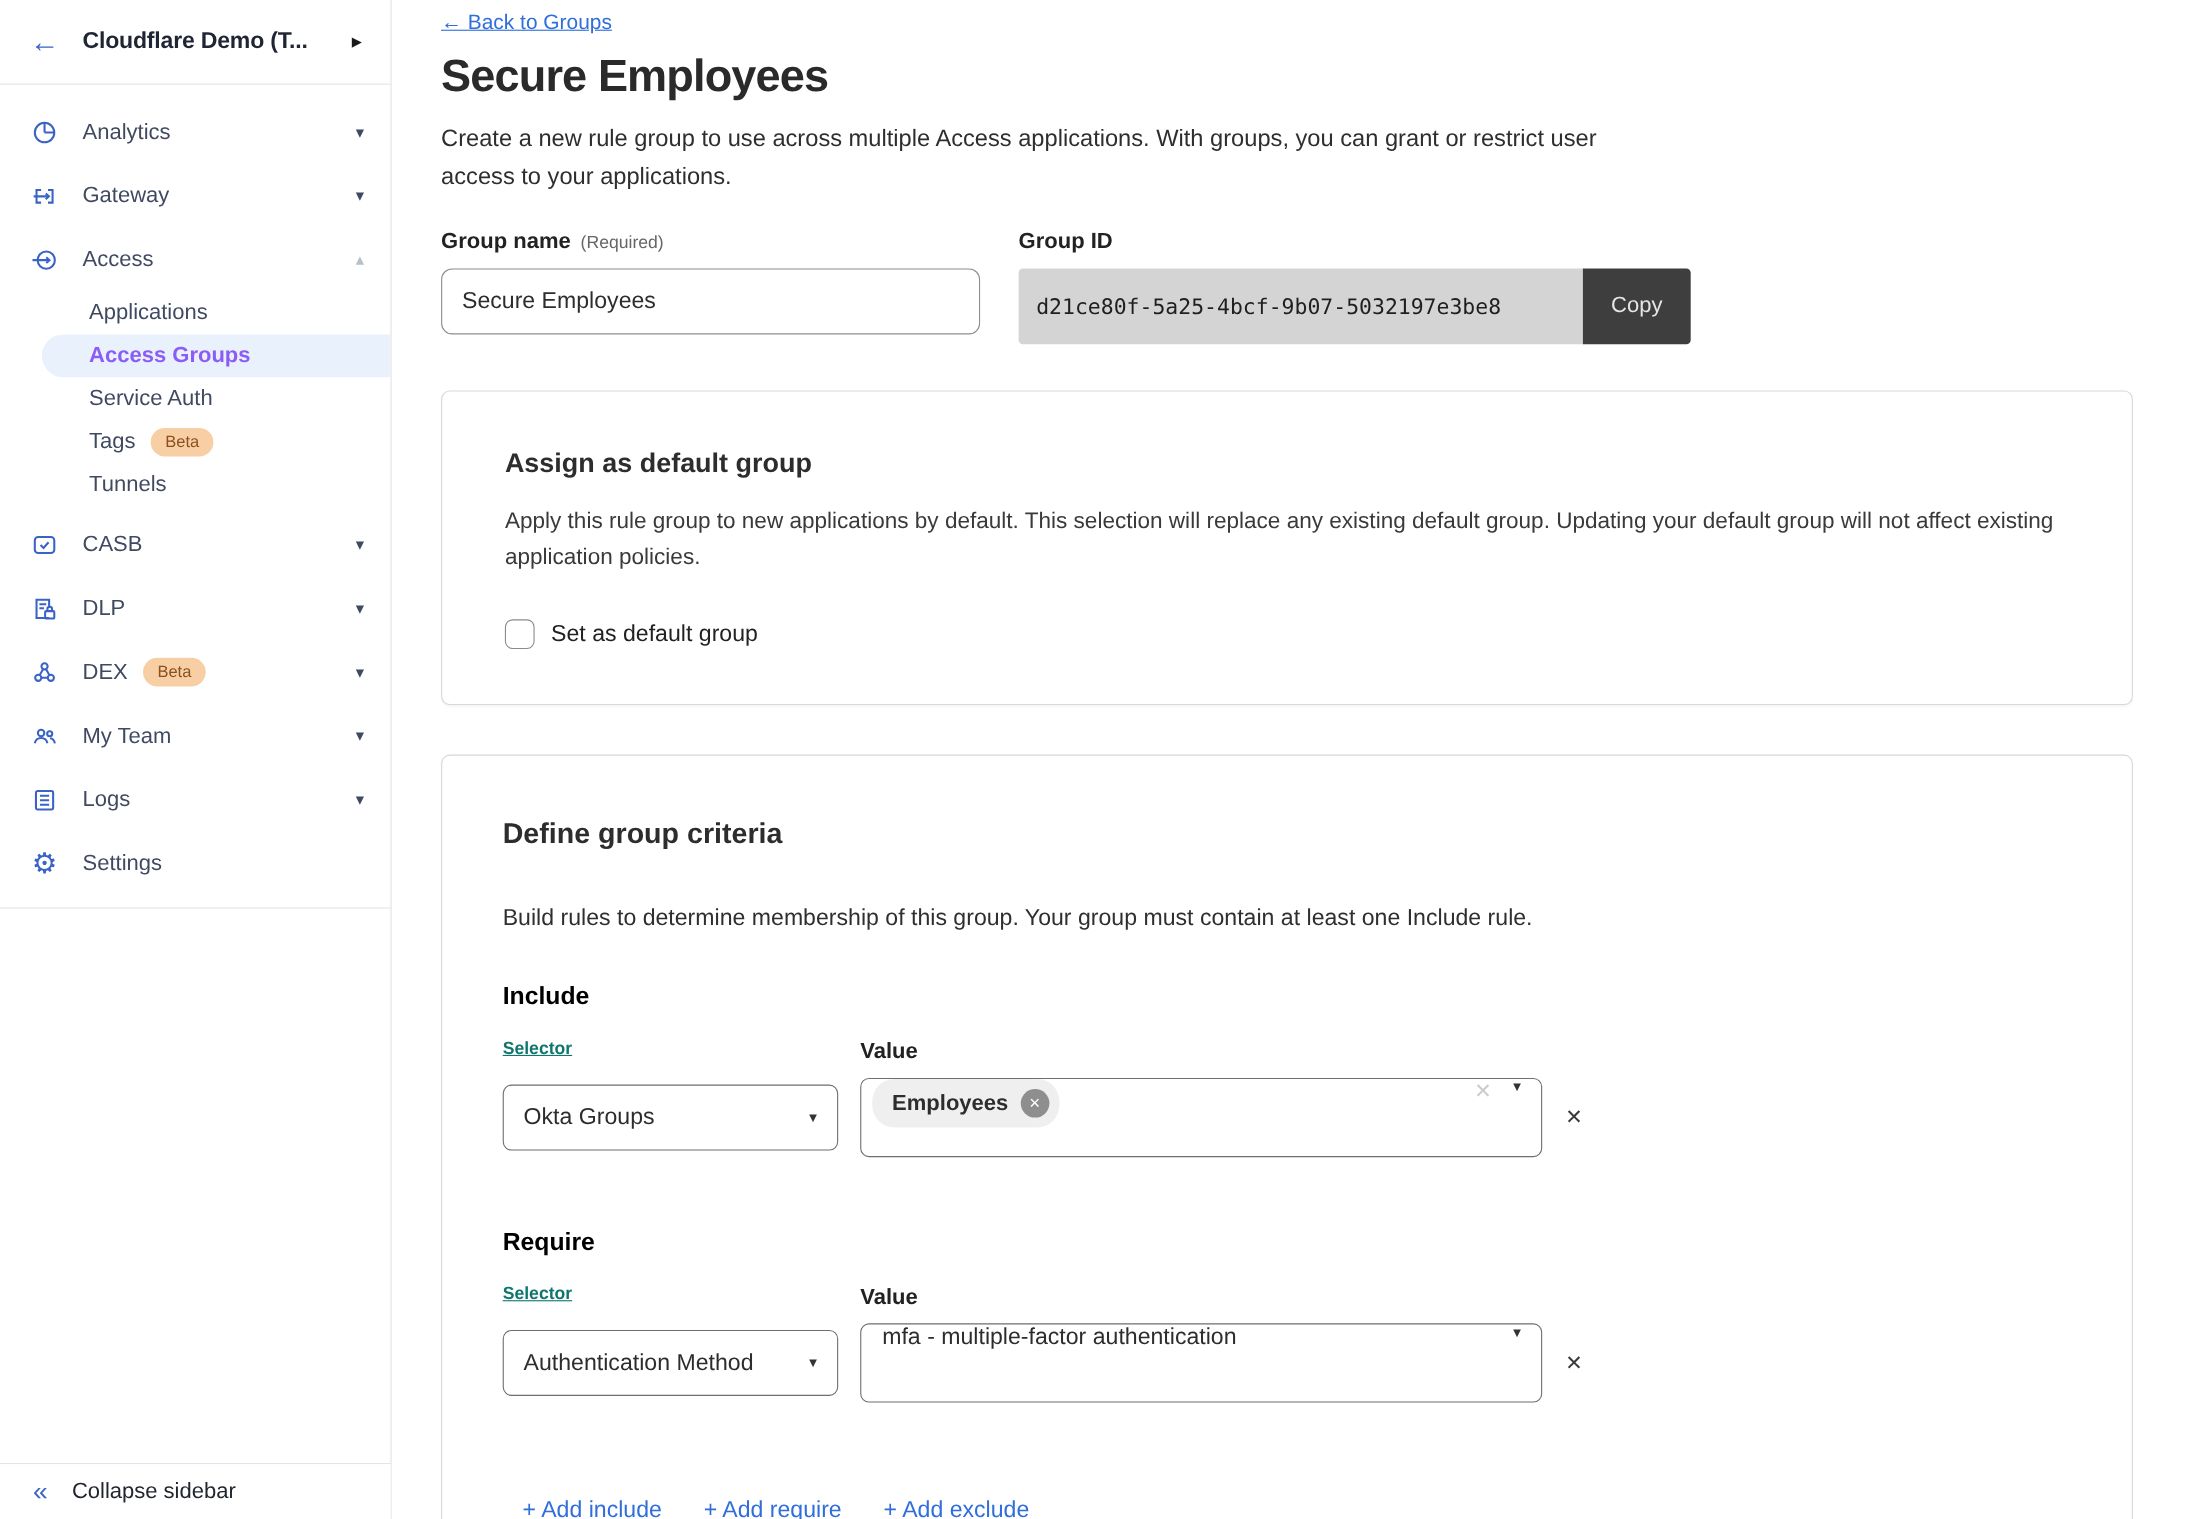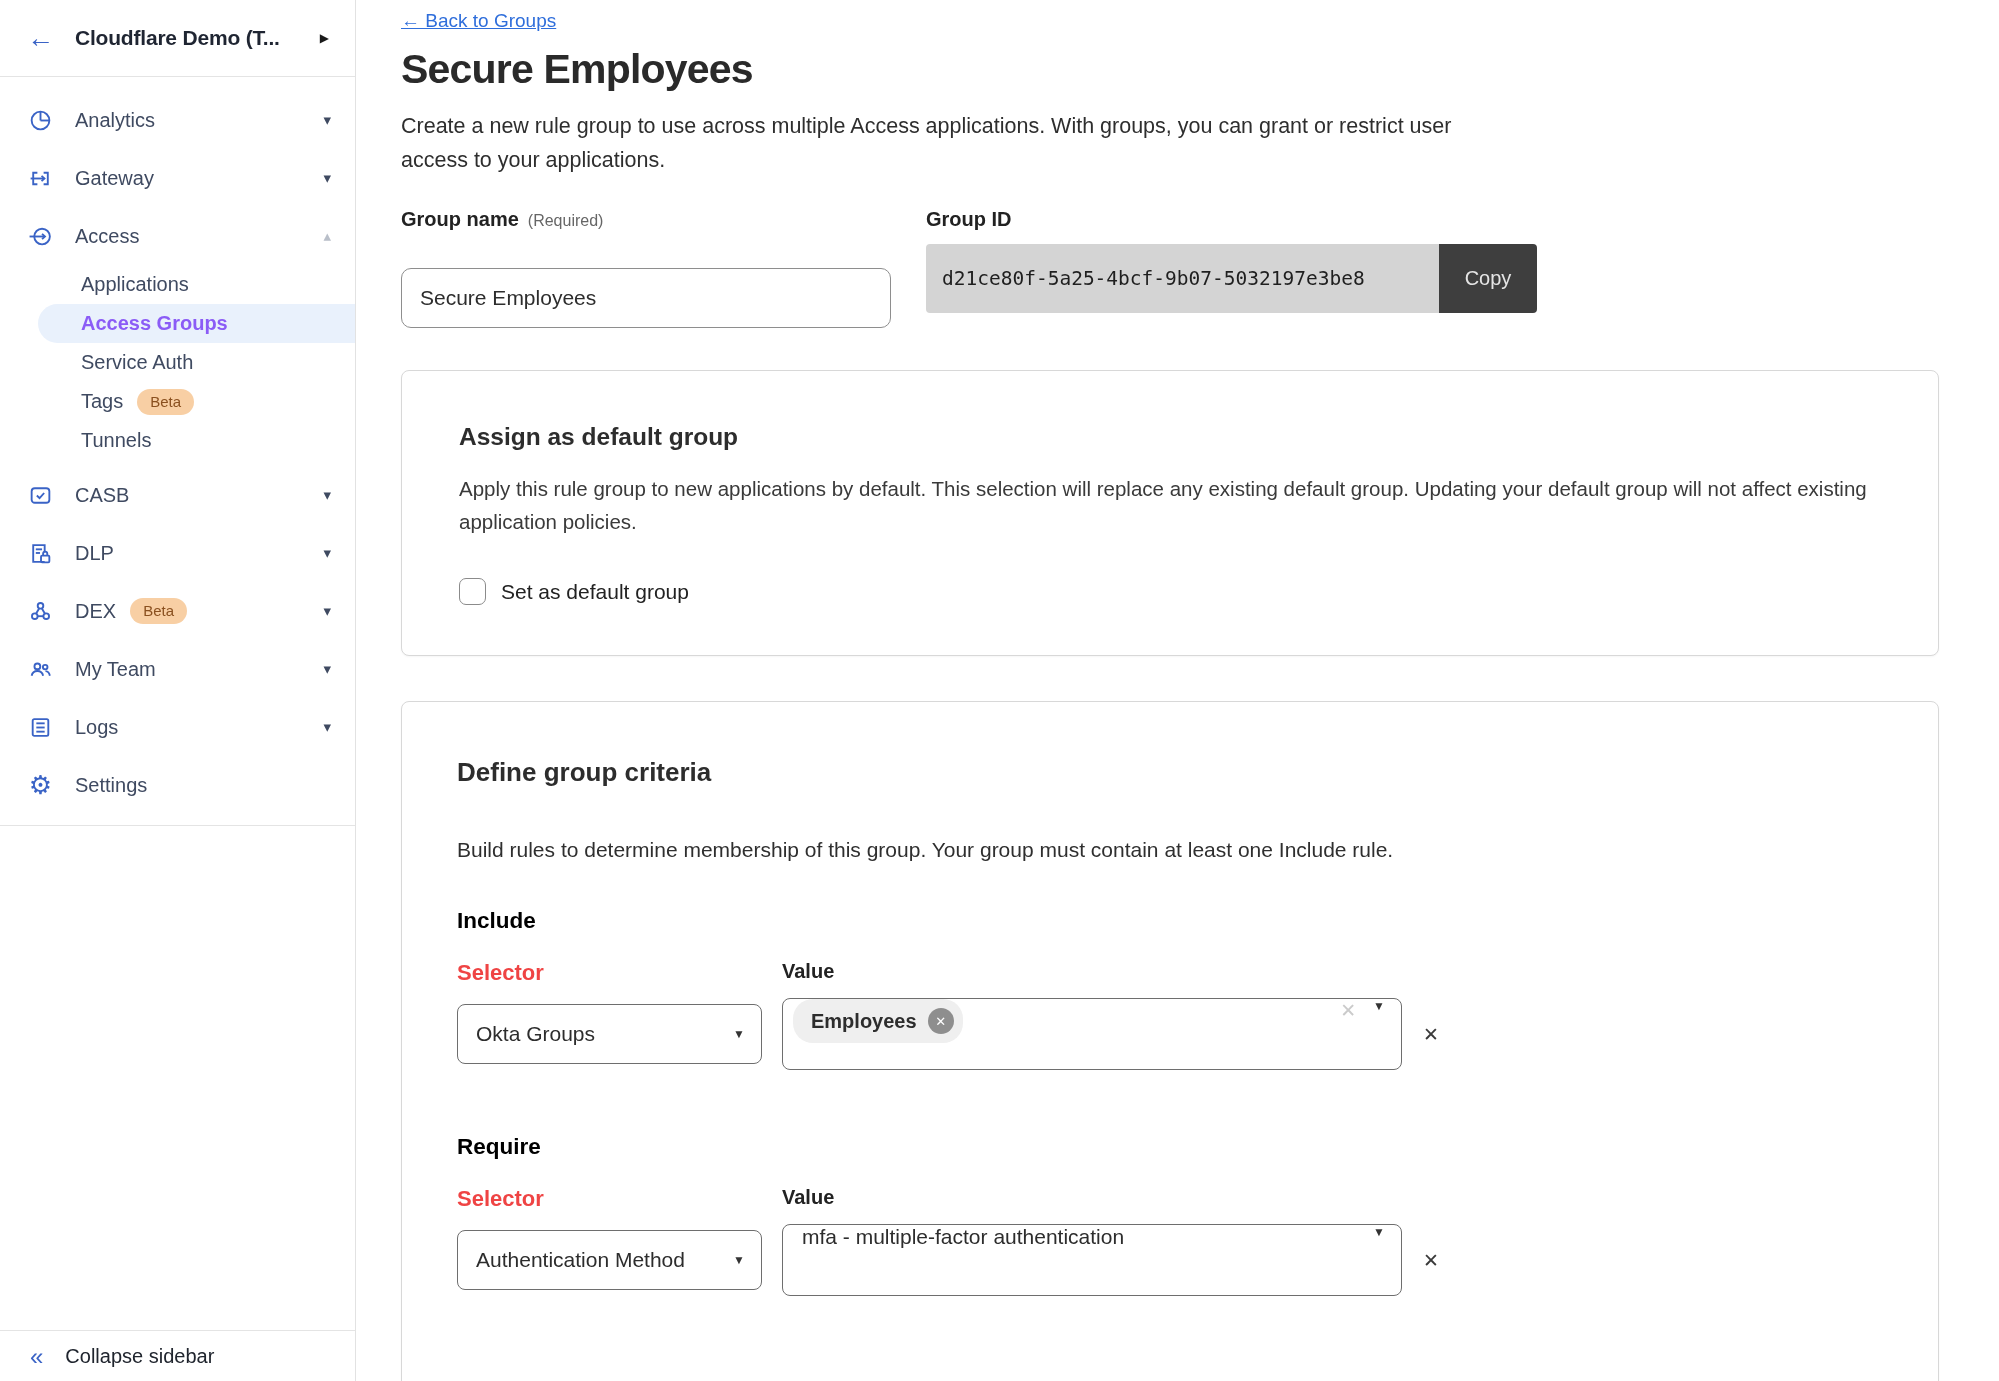--- a/index.html
+++ b/index.html
@@ -43,21 +43,21 @@
   .main { flex:1; padding:10px 0 0 45px; }
   .back-link { color:#2f6edb; font-size:19px; text-decoration:underline; cursor:pointer; display:inline-block; }
   h1.page-title { margin-top:14px; font-size:41px; font-weight:700; color:#2a2a2a; letter-spacing:-0.8px; }
   .intro { margin-top:16px; font-size:21.5px; line-height:1.6; color:#2e2e2e; max-width:1068px; }
 
   .form-row { display:flex; margin-top:30px; }
   .field { display:flex; flex-direction:column; }
   .field-label-row { display:flex; align-items:baseline; height:24px; }
   .field-label { font-size:20px; font-weight:700; color:#222; }
   .required-hint { margin-left:9px; font-size:16px; color:#666; }
-  .group-name-field { width:490px; margin-right:35px;gap:24px; }
+  .group-name-field { width:490px; margin-right:35px; }
   .text-input { margin-top:12px; height:60px; border:1px solid #8e8e8e; border-radius:10px;
                 font-size:21px; color:#2d2d2d; padding:0 18px; width:100%; outline:none;
                 font-family:"Liberation Sans","DejaVu Sans",sans-serif; }
   .group-id-field { }
   .id-row { margin-top:12px; display:flex; height:69px; }
   .id-box { width:513px; background:#d4d4d4; border-radius:4px 0 0 4px; display:flex; align-items:center;
             padding:0 16px; font-family:"DejaVu Sans Mono","Liberation Mono",monospace;
             font-size:19.5px; color:#1f1f1f; white-space:nowrap; }
   .copy-btn { width:98px; background:#3e3e3e; color:#e5e5e5; border:none; border-radius:0 4px 4px 0;
               font-size:20px; cursor:pointer; font-family:Liberation Sans, sans-serif; }
@@ -71,21 +71,21 @@
   .checkbox { width:27px; height:27px; border:1.5px solid #8b8b8b; border-radius:7px; background:#fff;
               cursor:pointer; }
   .checkbox-label { margin-left:15px; font-size:21px; color:#222; }
 
   .card-criteria { margin-top:45px; padding:55px 57px 60px 55px; }
   .card-criteria h2 { font-size:26px; }
   .card-criteria .crit-desc { margin-top:50px; font-size:21px; color:#2f2f2f; }
   .rule-section-title { margin-top:46px; font-size:22.5px; font-weight:700; color:#000000; }
   .rule-section-title.require { margin-top:64px; }
   .sel-val-labels { display:flex; margin-top:26px; }
-  .sel-lbl { width:325px; font-size:22px; font-weight:700; color:#ef4444; }
+  .sel-lbl { width:325px; font-size:16px; font-weight:700; color:#0f766e;text-decoration:underline; }
   .val-lbl { font-size:20px; font-weight:700; color:#222; }
   .rule-row { display:flex; align-items:center; margin-top:12px; }
   .select-box { width:305px; height:60px; border:1px solid #6e6e6e; border-radius:8px; background:#fff;
                 display:flex; align-items:center; justify-content:space-between;
                 padding:0 16px 0 18px; font-size:21px; color:#2d2d2d; cursor:pointer; }
   .dd-caret { font-size:12px; color:#333; }
   .value-box { margin-left:20px; width:620px; height:72px; border:1px solid #6e6e6e; border-radius:8px;
                background:#fff; display:flex; align-items:flex-start; padding:0 16px 0 10px; cursor:pointer; }
   .chip { background:#efefef; border-radius:20px; height:44px; display:flex; align-items:center;
           padding:0 9px 0 18px; font-size:20px; font-weight:700; color:#2d2d2d; }

